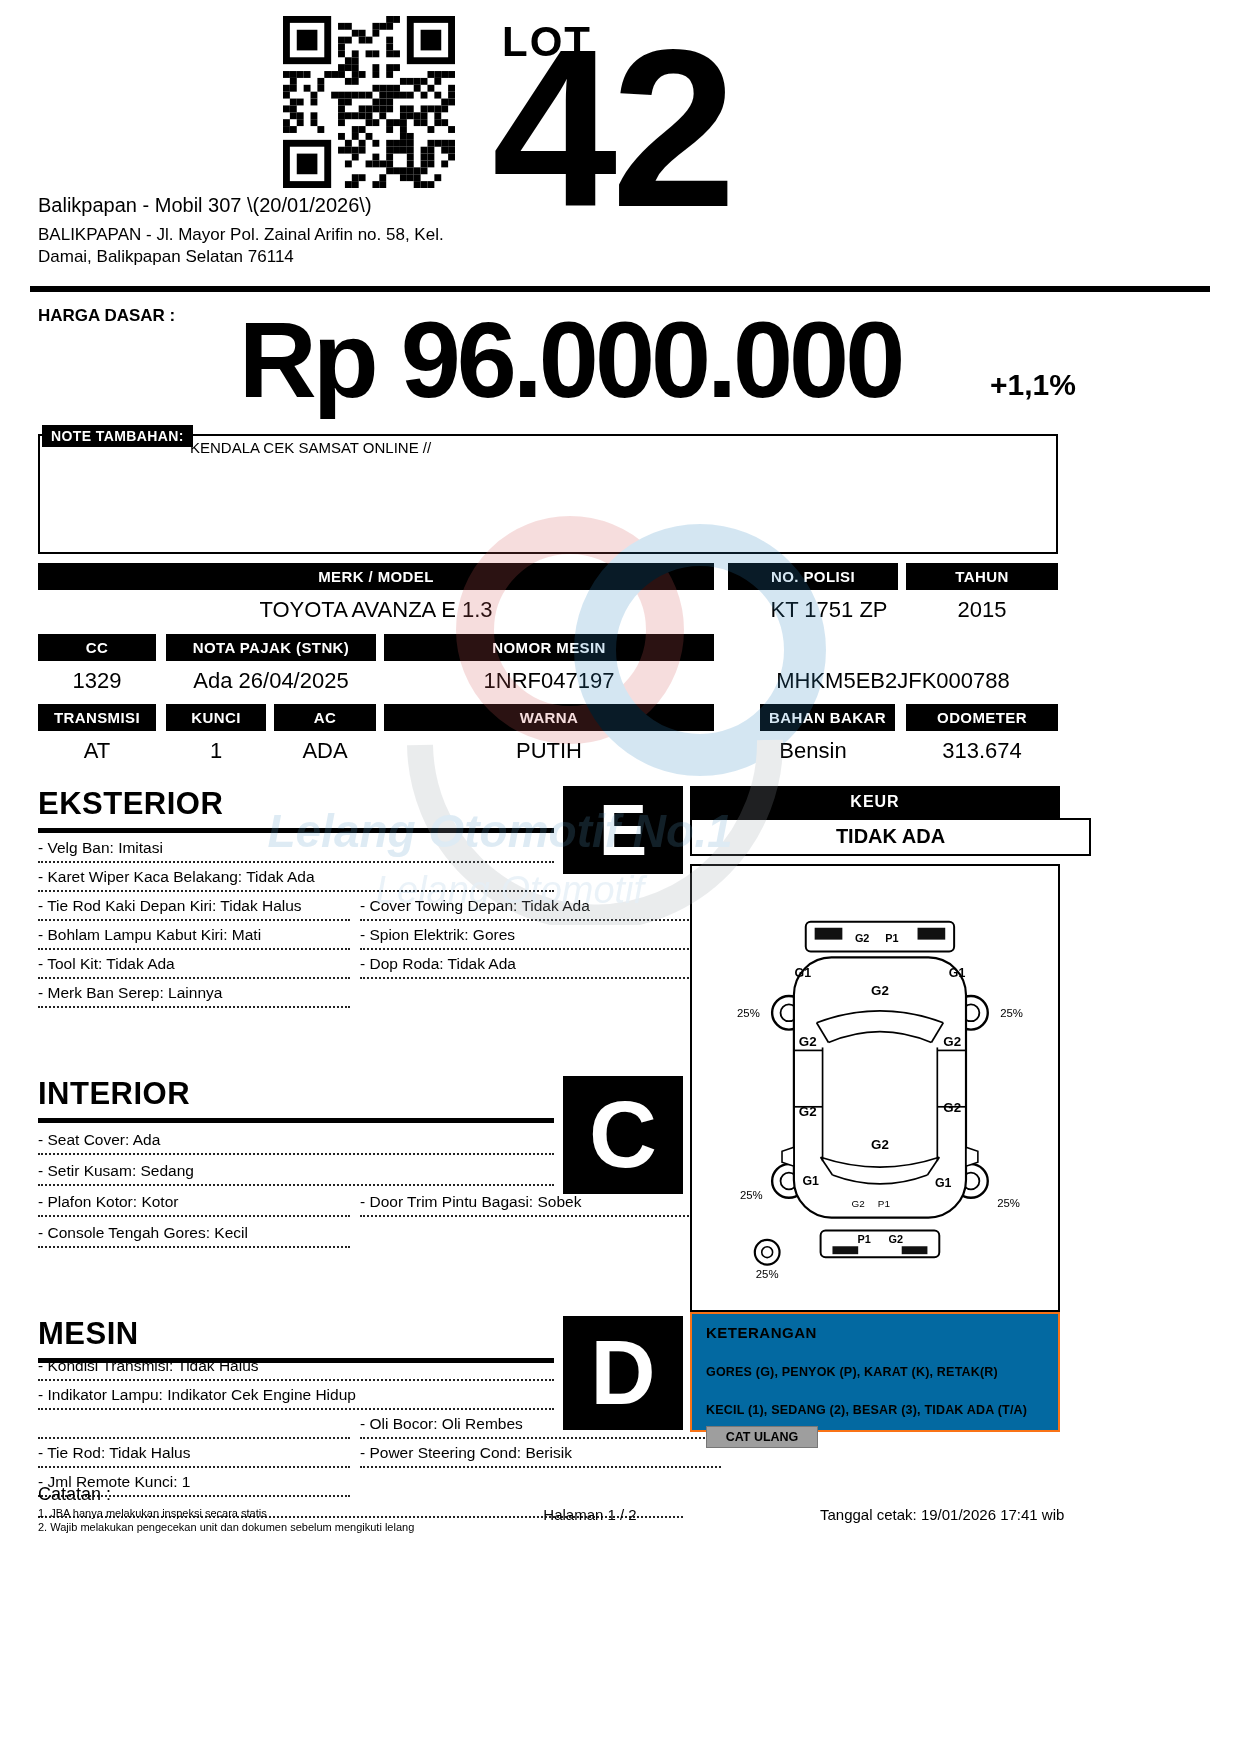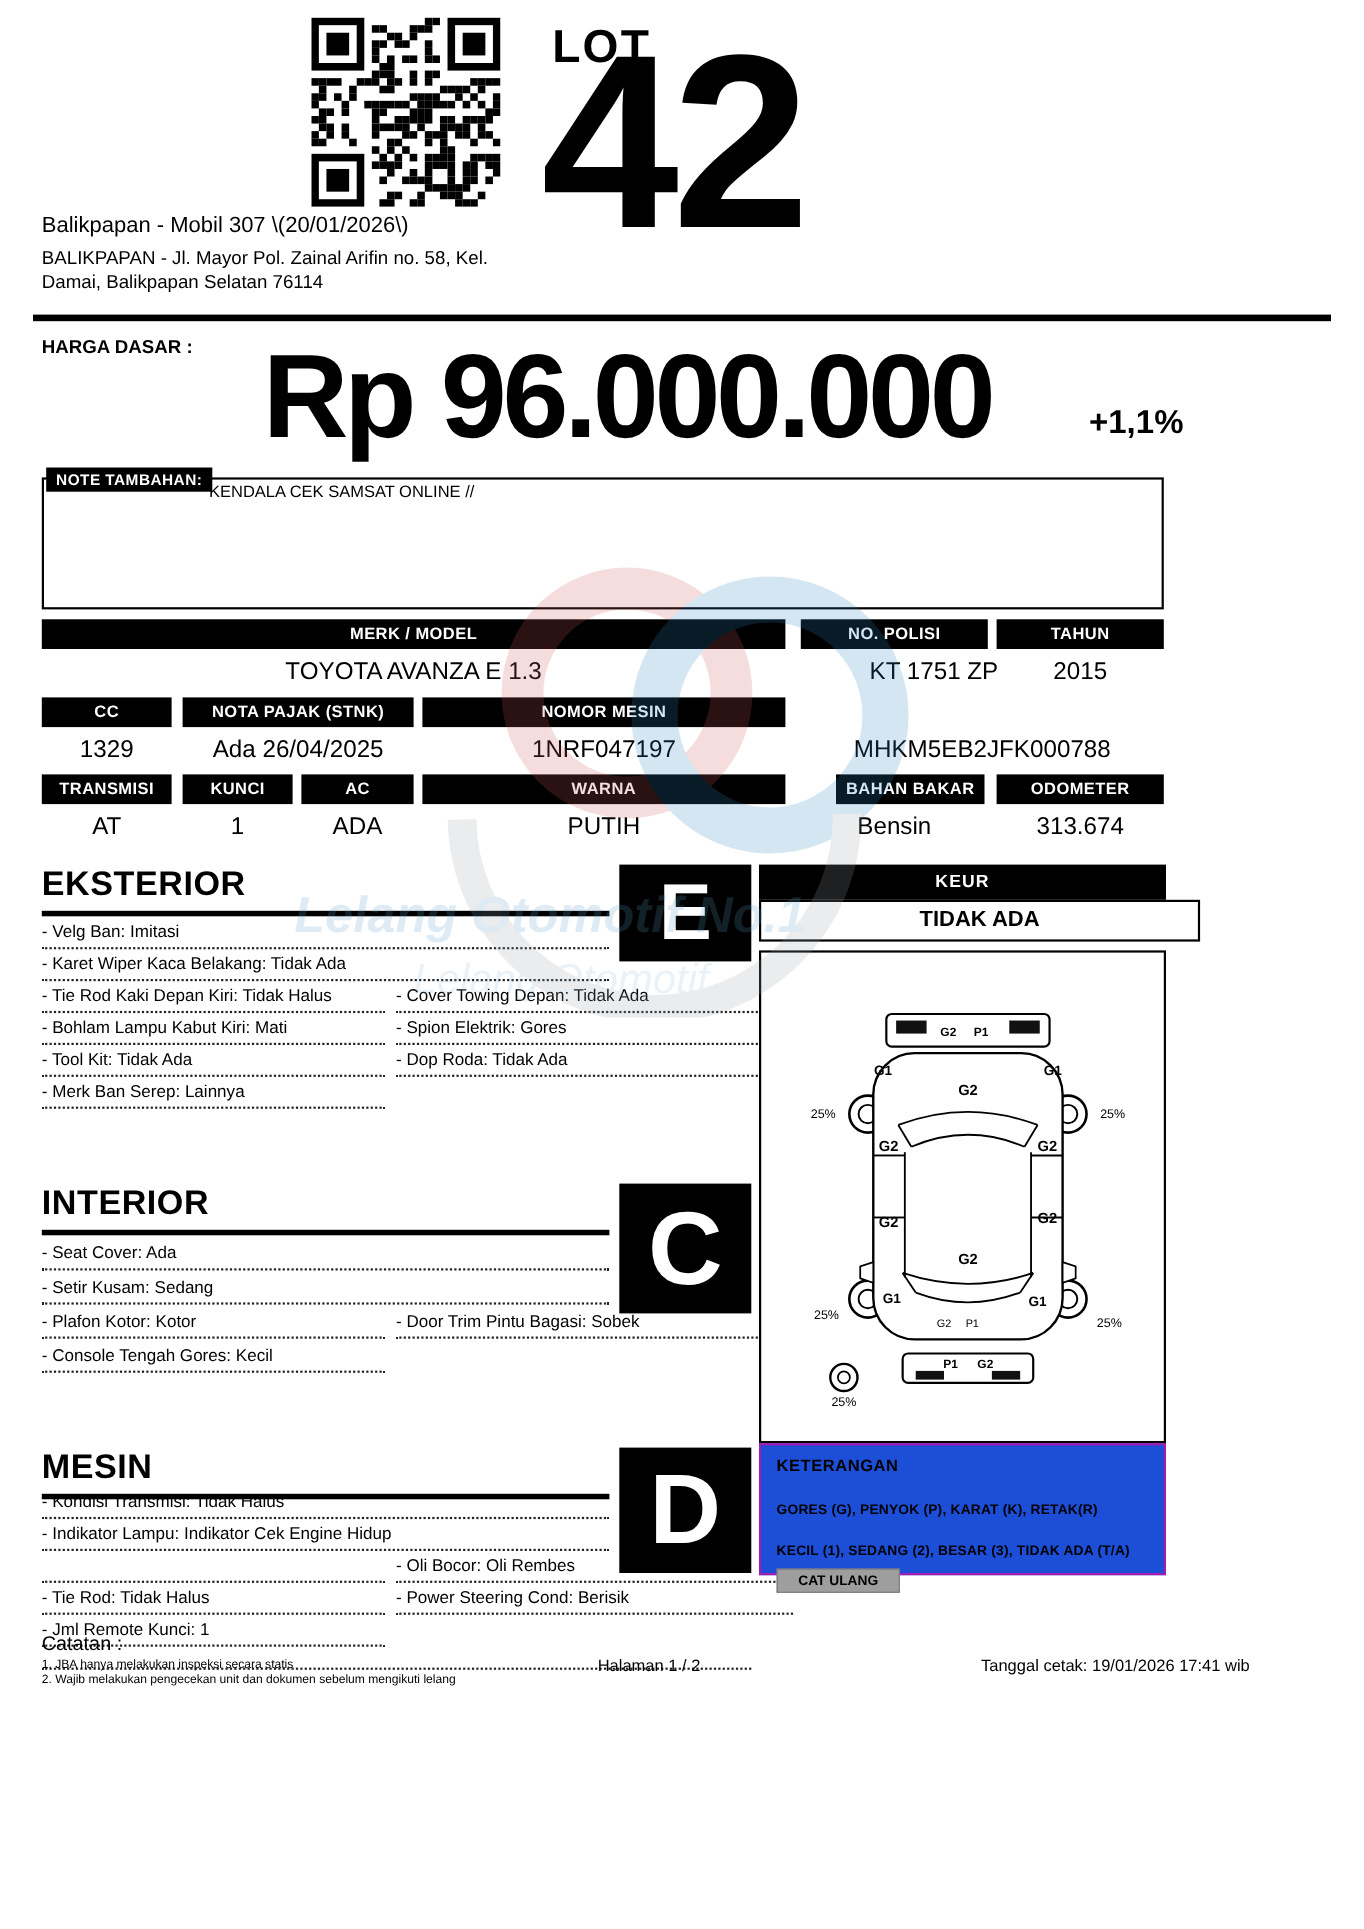--- a/index.html
+++ b/index.html
@@ -53,33 +53,33 @@
   .keur-val{position:absolute;left:690px;top:818px;width:401px;height:38px;border:2.5px solid #000;
             font-size:20px;font-weight:700;text-align:center;line-height:33px}
   .diagram-box{position:absolute;left:690px;top:864px;width:370px;height:448px;border:2px solid #000;background:#fff}
   .car-svg{width:100%;height:100%;display:block}
   .car-svg text{fill:#000}
   .t10{font-size:10px}
   .t11{font-size:11px;font-weight:600}
   .t12{font-size:11.5px}
   .t13{font-size:12.5px;font-weight:600}
   .t14{font-size:13.5px;font-weight:600}
-  .ket-box{position:absolute;left:690px;top:1312px;width:370px;height:120px;border:2px solid #a21caf;
-           background:#1d4ed8;padding:10px 14px}
+  .ket-box{position:absolute;left:690px;top:1312px;width:370px;height:120px;border:2px solid #f97316;
+           background:#0369a1;padding:10px 14px}
   .ket-title{font-size:15px;font-weight:700;letter-spacing:.5px}
   .ket-line{font-size:12.5px;font-weight:700;margin-top:24px;letter-spacing:.2px}
   .ket-badge{margin-top:9px;width:112px;height:22px;background:#9e9e9e;border:1px solid #777;
              font-size:12.5px;font-weight:700;text-align:center;line-height:20px}
 
   
   .catatan{position:absolute;left:38px;top:1484px;z-index:3}
   .catatan-title{font-size:18px}
   .catatan-line{font-size:11px;margin-top:2px}
   .halaman{position:absolute;left:480px;top:1506px;width:220px;text-align:center;font-size:15px}
-  .tanggal{position:absolute;left:820px;top:1506px;width:388px;text-align:center;font-size:15px}
+  .tanggal{position:absolute;left:820px;top:1506px;width:388px;text-align:left;font-size:15px}
 
   
   .watermark{position:absolute;left:250px;top:455px;width:640px;height:470px;opacity:.2;
              pointer-events:none;z-index:5}
 </style>
 </head>
 <body>
 
 <div class="page">
 
@@ -323,21 +323,21 @@
 
   <div class="note-box">
     <span class="note-label">NOTE TAMBAHAN:</span>
     <span class="note-text">KENDALA CEK SAMSAT ONLINE //</span>
   </div>
 
   <div class="hdr" style="left:38px;top:563px;width:676px">MERK / MODEL</div>
   <div class="hdr" style="left:728px;top:563px;width:170px">NO. POLISI</div>
   <div class="hdr" style="left:906px;top:563px;width:152px">TAHUN</div>
   <div class="val" style="left:38px;top:590px;width:676px">TOYOTA AVANZA E 1.3</div>
-  <div class="val" style="left:764px;top:590px;width:170px">KT 1751 ZP</div>
+  <div class="val" style="left:744px;top:590px;width:170px">KT 1751 ZP</div>
   <div class="val" style="left:906px;top:590px;width:152px">2015</div>
 
   <div class="hdr" style="left:38px;top:634px;width:118px">CC</div>
   <div class="hdr" style="left:166px;top:634px;width:210px">NOTA PAJAK (STNK)</div>
   <div class="hdr" style="left:384px;top:634px;width:330px">NOMOR MESIN</div>
   <div class="val" style="left:38px;top:661px;width:118px">1329</div>
   <div class="val" style="left:166px;top:661px;width:210px">Ada 26/04/2025</div>
   <div class="val" style="left:384px;top:661px;width:330px">1NRF047197</div>
   <div class="val" style="left:728px;top:661px;width:330px">MHKM5EB2JFK000788</div>
 

